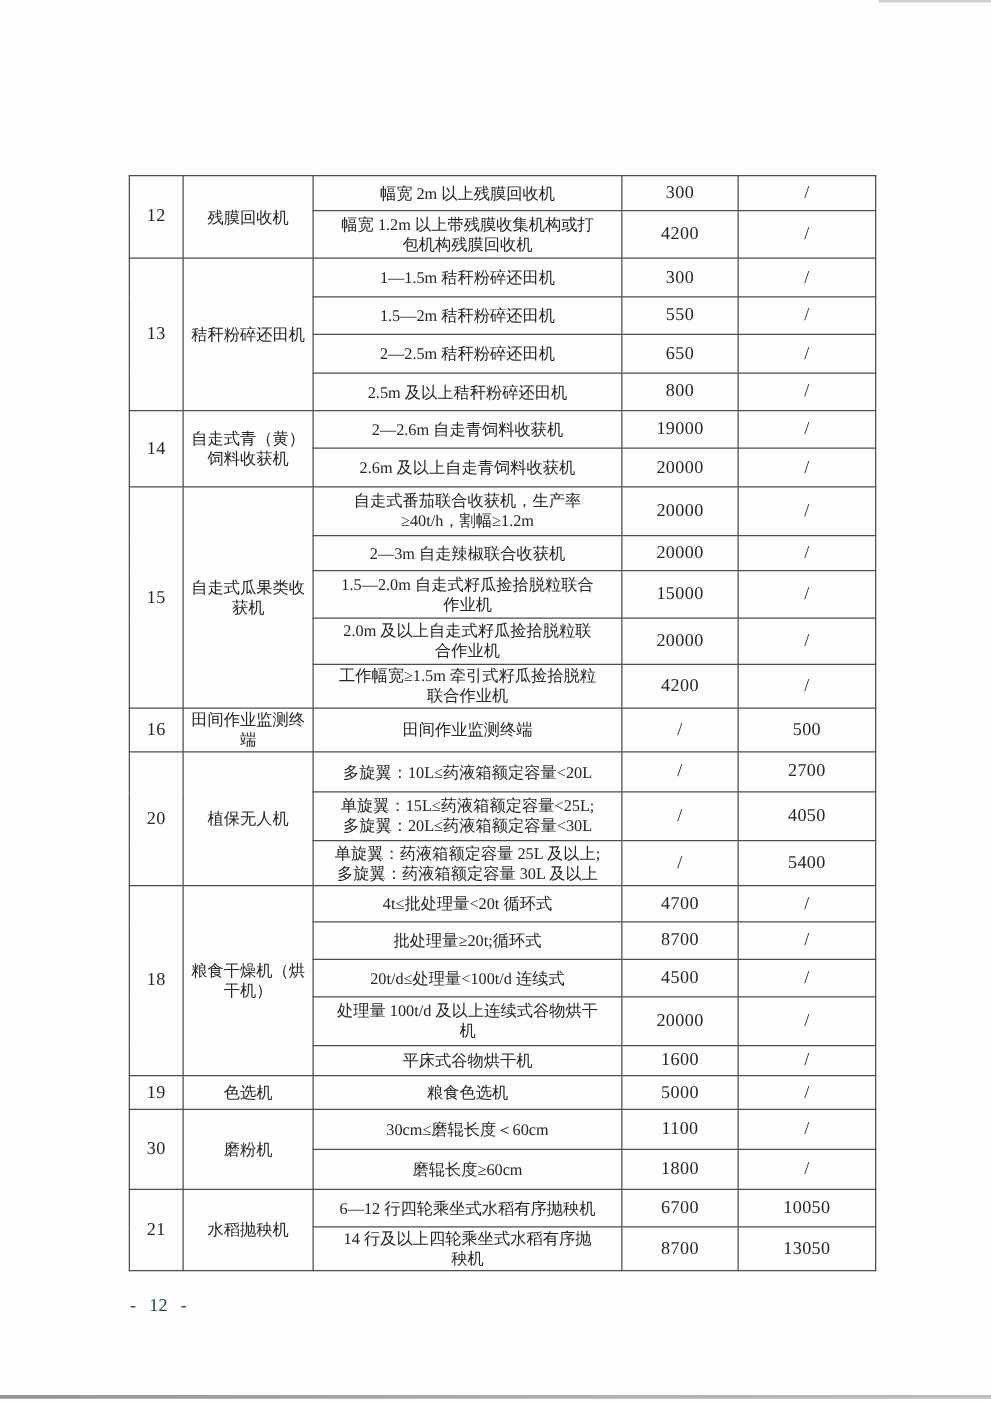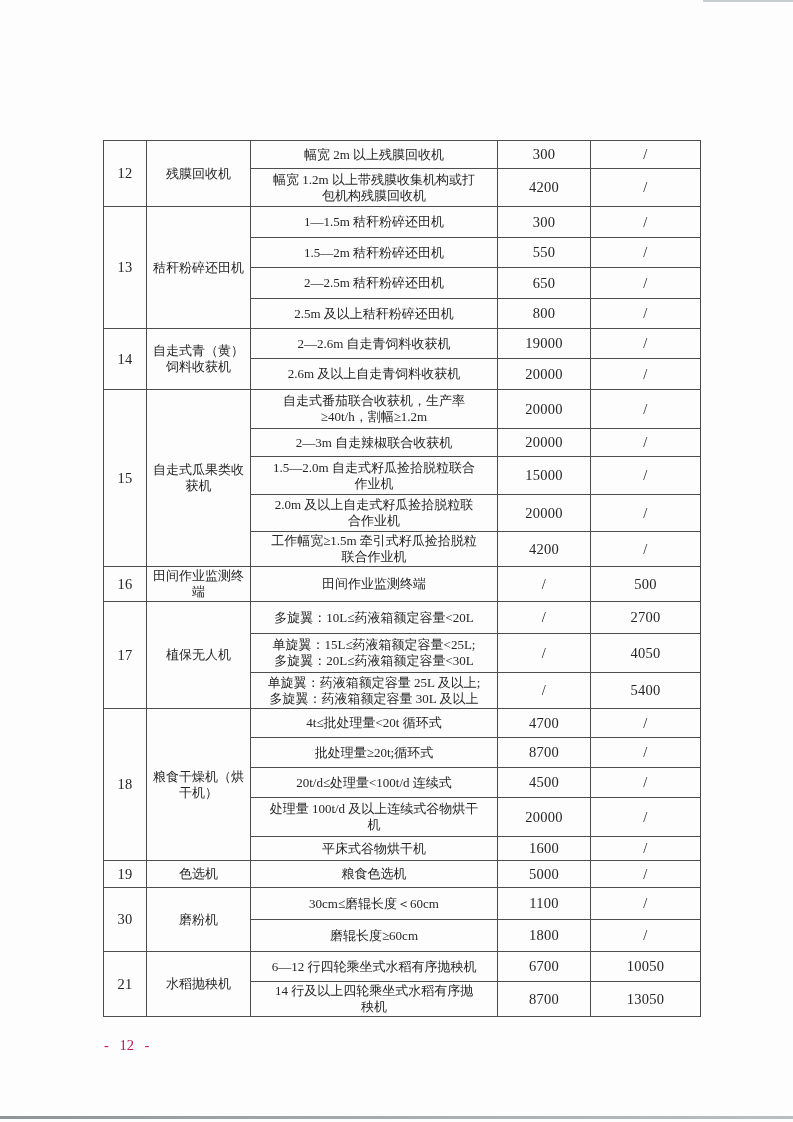--- a/index.html
+++ b/index.html
@@ -48,21 +48,21 @@
   }
   td.name, td.spec {
     font-size: 13px;
     line-height: 16px;
     white-space: pre-line;
   }
   .page-number {
     position: absolute;
     left: 104px; top: 1037px;
     font-size: 14.5px;
-    color: #be185d;
+    color: #14532d;
     word-spacing: 7px;
   }
 </style>
 </head>
 <body>
 
 <div class="page">
   <div class="edge-top-right"></div>
 
   <table class="subsidy-table">
@@ -162,21 +162,21 @@
       <tr style="height:30px">
         <td class="no">16</td>
         <td class="name">田间作业监测终
 端</td>
         <td class="spec">田间作业监测终端</td>
         <td class="val">/</td>
         <td class="val">500</td>
       </tr>
 
       <tr style="height:32px">
-        <td class="no" rowspan="3">17</td>
+        <td class="no" rowspan="3">20</td>
         <td class="name" rowspan="3">植保无人机</td>
         <td class="spec">多旋翼：10L≤药液箱额定容量&lt;20L</td>
         <td class="val">/</td>
         <td class="val">2700</td>
       </tr>
       <tr style="height:39px">
         <td class="spec">单旋翼：15L≤药液箱额定容量&lt;25L;
 多旋翼：20L≤药液箱额定容量&lt;30L</td>
         <td class="val">/</td>
         <td class="val">4050</td>

